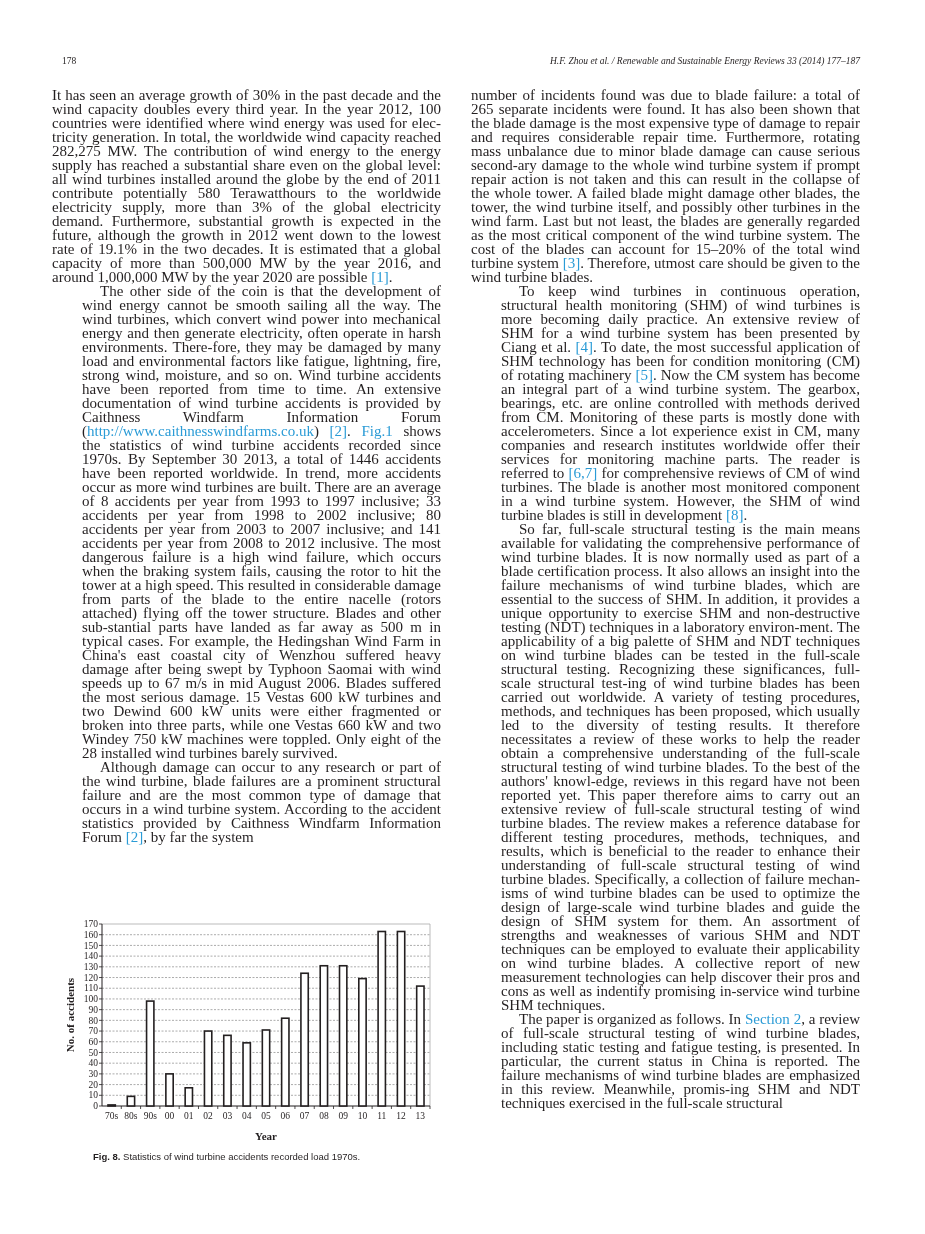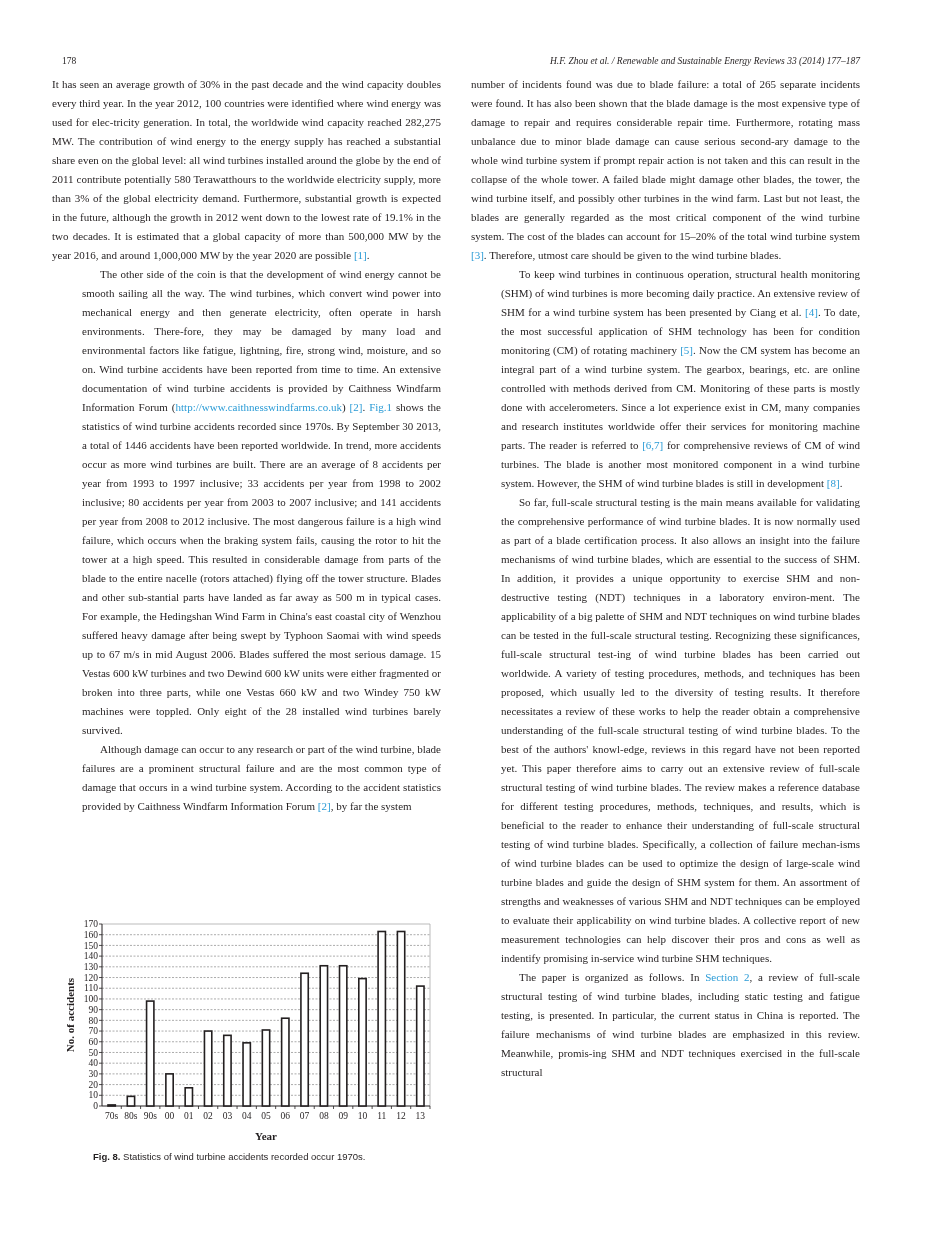--- a/index.html
+++ b/index.html
@@ -2,21 +2,21 @@
 <html><head>
 <meta charset="utf-8">
 <style>
   html, body { margin:0; padding:0; background:#ffffff; }
   body { width:925px; height:1234px; position:relative; overflow:hidden;
          font-family:"Liberation Serif", "DejaVu Serif", serif; color:#231f20; }
   .running-head { position:absolute; top:56px; left:52px; width:808px; height:14px;
                   font-size:9.5px; font-style:italic; }
   .page-num { position:absolute; left:0; top:0; font-style:normal;margin-left:10px; }
   .journal { position:absolute; left:0; right:0; text-align:right; }
-  .col { position:absolute; top:75px; width:389px; font-size:11px; line-height:19px;
+  .col { position:absolute; top:88px; width:389px; font-size:15px; line-height:14px;
          text-align:justify; hyphens:manual; }
   .col-left { left:52px; }
   .col-right { left:471px; }
   .col p { margin:0; text-indent:0; }
   .col p.indent { text-indent:18px;margin-left:30px; }
   .link { color:#2a9bd6; }
   .figure { position:absolute; left:60px; top:915px; width:380px; height:250px; }
   .fig-caption { position:absolute; left:93px; top:1151px; font-size:9.5px;
                  font-family:"Liberation Sans","DejaVu Sans",sans-serif; }
   .fig-caption b { font-weight:bold; }
@@ -142,20 +142,20 @@
       <rect x="337.3929411764706" y="16.49411764705883" width="7.331764705882352" height="174.50588235294117" fill="#ffffff" stroke="#231f20" stroke-width="1.6"></rect>
       <line x1="350.70588235294116" x2="350.70588235294116" y1="191" y2="194" stroke="#231f20" stroke-width="0.8"></line>
       <text x="341.05882352941177" y="204" font-size="9.5" text-anchor="middle">12</text>
       <rect x="356.68705882352936" y="71.09411764705882" width="7.331764705882352" height="119.90588235294118" fill="#ffffff" stroke="#231f20" stroke-width="1.6"></rect>
       <line x1="370" x2="370" y1="191" y2="194" stroke="#231f20" stroke-width="0.8"></line>
       <text x="360.35294117647055" y="204" font-size="9.5" text-anchor="middle">13</text>
       <text x="206" y="225" font-size="11" font-weight="bold" text-anchor="middle">Year</text>
       <text x="0" y="0" font-size="11" font-weight="bold" text-anchor="middle" transform="translate(14,100) rotate(-90)">No. of accidents</text>
     </svg>
 </div>
-<div class="fig-caption"><b>Fig. 8.</b><span> Statistics of wind turbine accidents recorded occur 1970s.</span></div>
+<div class="fig-caption"><b>Fig. 8.</b><span> Statistics of wind turbine accidents recorded load 1970s.</span></div>
 
 <div class="col col-right">
   <p><span>number of incidents found was due to blade failure: a total of 265 separate incidents were found. It has also been shown that the blade damage is the most expensive type of damage to repair and requires considerable repair time. Furthermore, rotating mass unbalance due to minor blade damage can cause serious second-ary damage to the whole wind turbine system if prompt repair action is not taken and this can result in the collapse of the whole tower. A failed blade might damage other blades, the tower, the wind turbine itself, and possibly other turbines in the wind farm. Last but not least, the blades are generally regarded as the most critical component of the wind turbine system. The cost of the blades can account for 15–20% of the total wind turbine system </span><a class="link">[3]</a><span>. Therefore, utmost care should be given to the wind turbine blades.</span></p>
   <p class="indent"><span>To keep wind turbines in continuous operation, structural health monitoring (SHM) of wind turbines is more becoming daily practice. An extensive review of SHM for a wind turbine system has been presented by Ciang et al. </span><a class="link">[4]</a><span>. To date, the most successful application of SHM technology has been for condition monitoring (CM) of rotating machinery </span><a class="link">[5]</a><span>. Now the CM system has become an integral part of a wind turbine system. The gearbox, bearings, etc. are online controlled with methods derived from CM. Monitoring of these parts is mostly done with accelerometers. Since a lot experience exist in CM, many companies and research institutes worldwide offer their services for monitoring machine parts. The reader is referred to </span><a class="link">[6,7]</a><span> for comprehensive reviews of CM of wind turbines. The blade is another most monitored component in a wind turbine system. However, the SHM of wind turbine blades is still in development </span><a class="link">[8]</a><span>.</span></p>
   <p class="indent"><span>So far, full-scale structural testing is the main means available for validating the comprehensive performance of wind turbine blades. It is now normally used as part of a blade certification process. It also allows an insight into the failure mechanisms of wind turbine blades, which are essential to the success of SHM. In addition, it provides a unique opportunity to exercise SHM and non-destructive testing (NDT) techniques in a laboratory environ-ment. The applicability of a big palette of SHM and NDT techniques on wind turbine blades can be tested in the full-scale structural testing. Recognizing these significances, full-scale structural test-ing of wind turbine blades has been carried out worldwide. A variety of testing procedures, methods, and techniques has been proposed, which usually led to the diversity of testing results. It therefore necessitates a review of these works to help the reader obtain a comprehensive understanding of the full-scale structural testing of wind turbine blades. To the best of the authors' knowl-edge, reviews in this regard have not been reported yet. This paper therefore aims to carry out an extensive review of full-scale structural testing of wind turbine blades. The review makes a reference database for different testing procedures, methods, techniques, and results, which is beneficial to the reader to enhance their understanding of full-scale structural testing of wind turbine blades. Specifically, a collection of failure mechan-isms of wind turbine blades can be used to optimize the design of large-scale wind turbine blades and guide the design of SHM system for them. An assortment of strengths and weaknesses of various SHM and NDT techniques can be employed to evaluate their applicability on wind turbine blades. A collective report of new measurement technologies can help discover their pros and cons as well as indentify promising in-service wind turbine SHM techniques.</span></p>
   <p class="indent"><span>The paper is organized as follows. In </span><a class="link">Section 2</a><span>, a review of full-scale structural testing of wind turbine blades, including static testing and fatigue testing, is presented. In particular, the current status in China is reported. The failure mechanisms of wind turbine blades are emphasized in this review. Meanwhile, promis-ing SHM and NDT techniques exercised in the full-scale structural</span></p>
 </div>
 
 </body></html>

